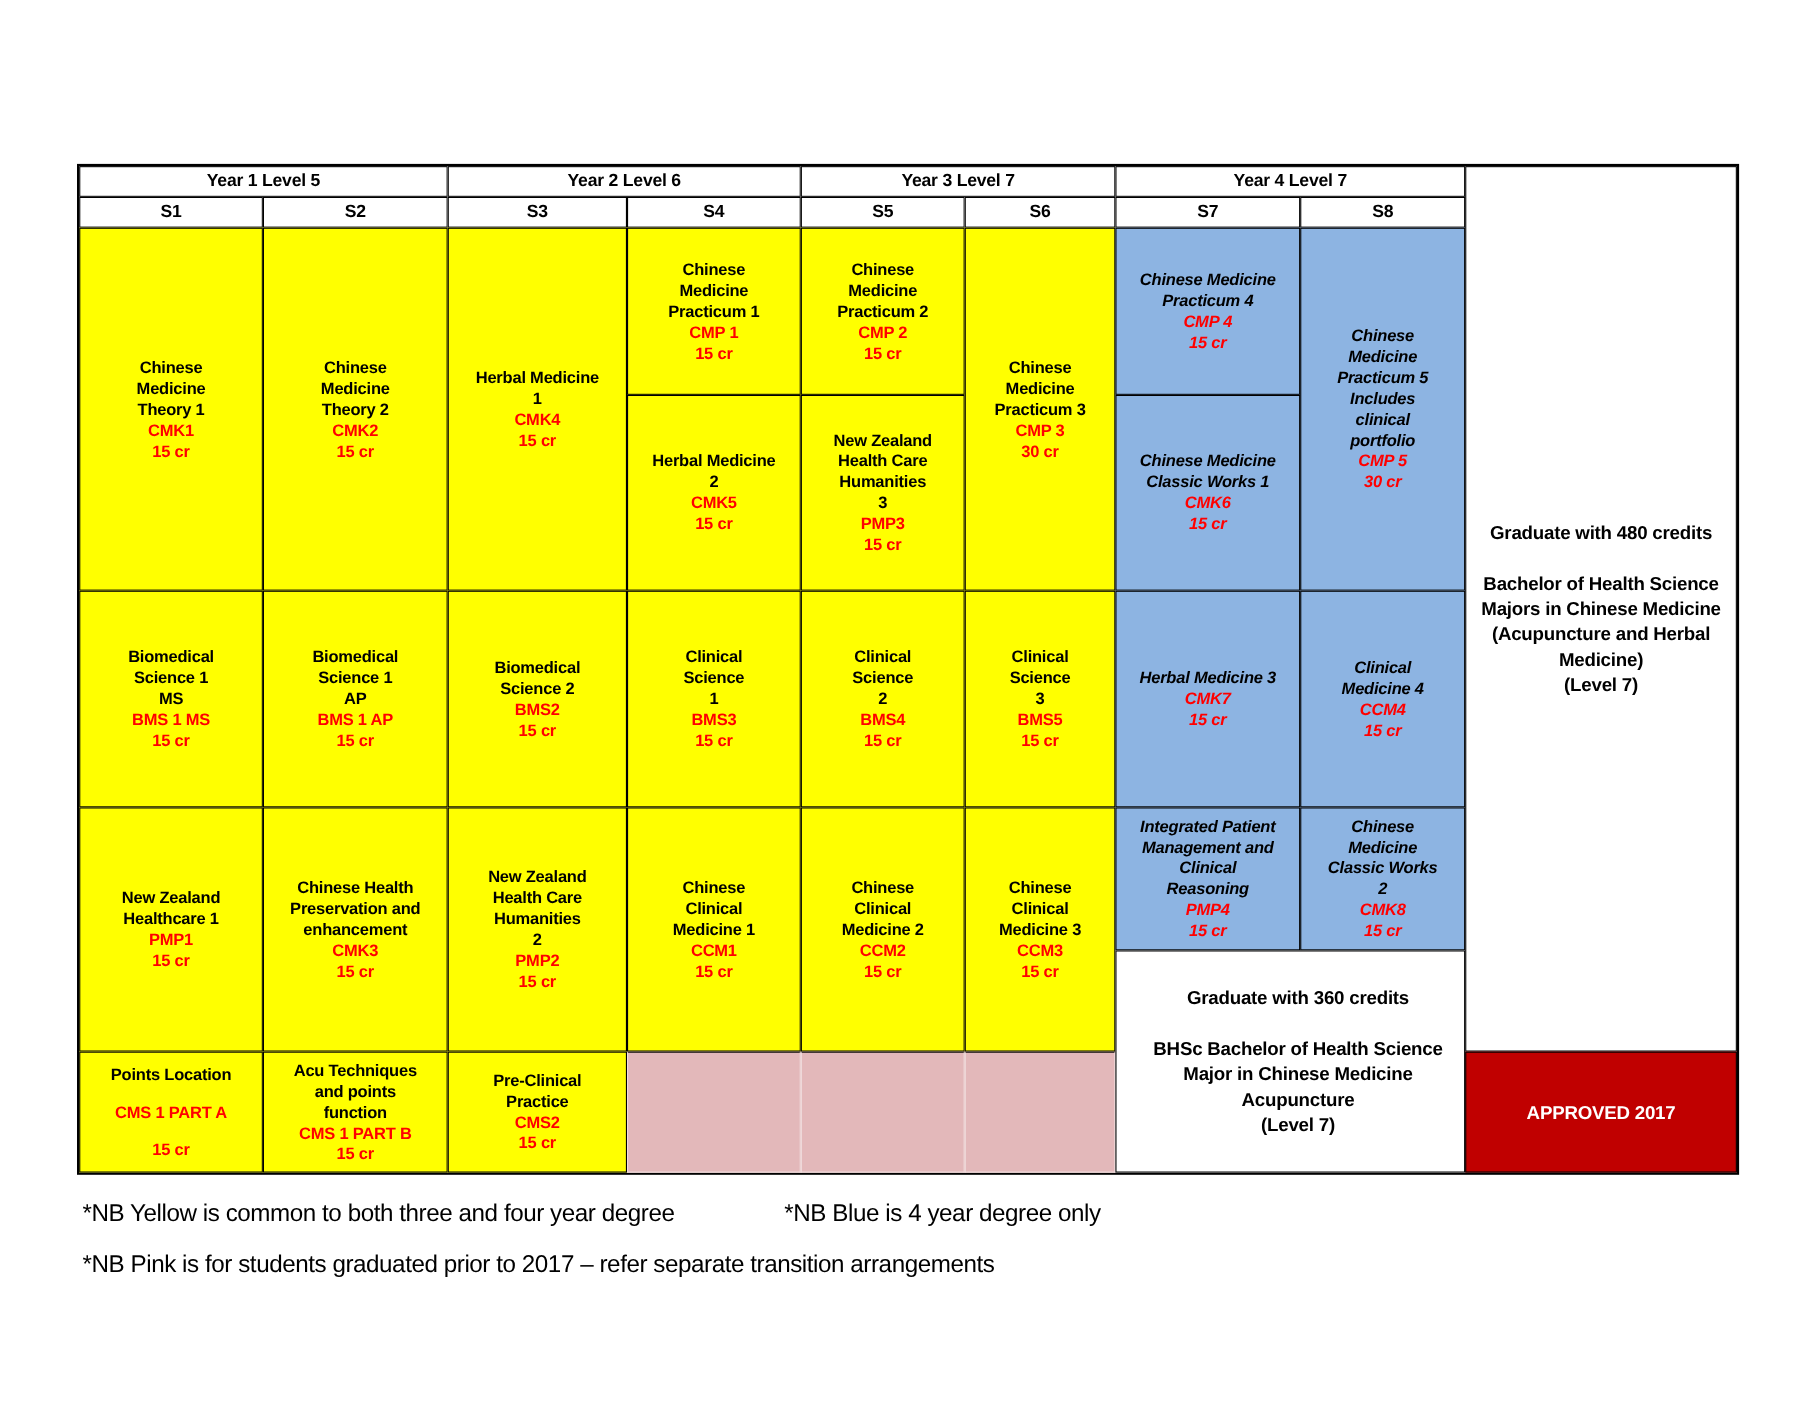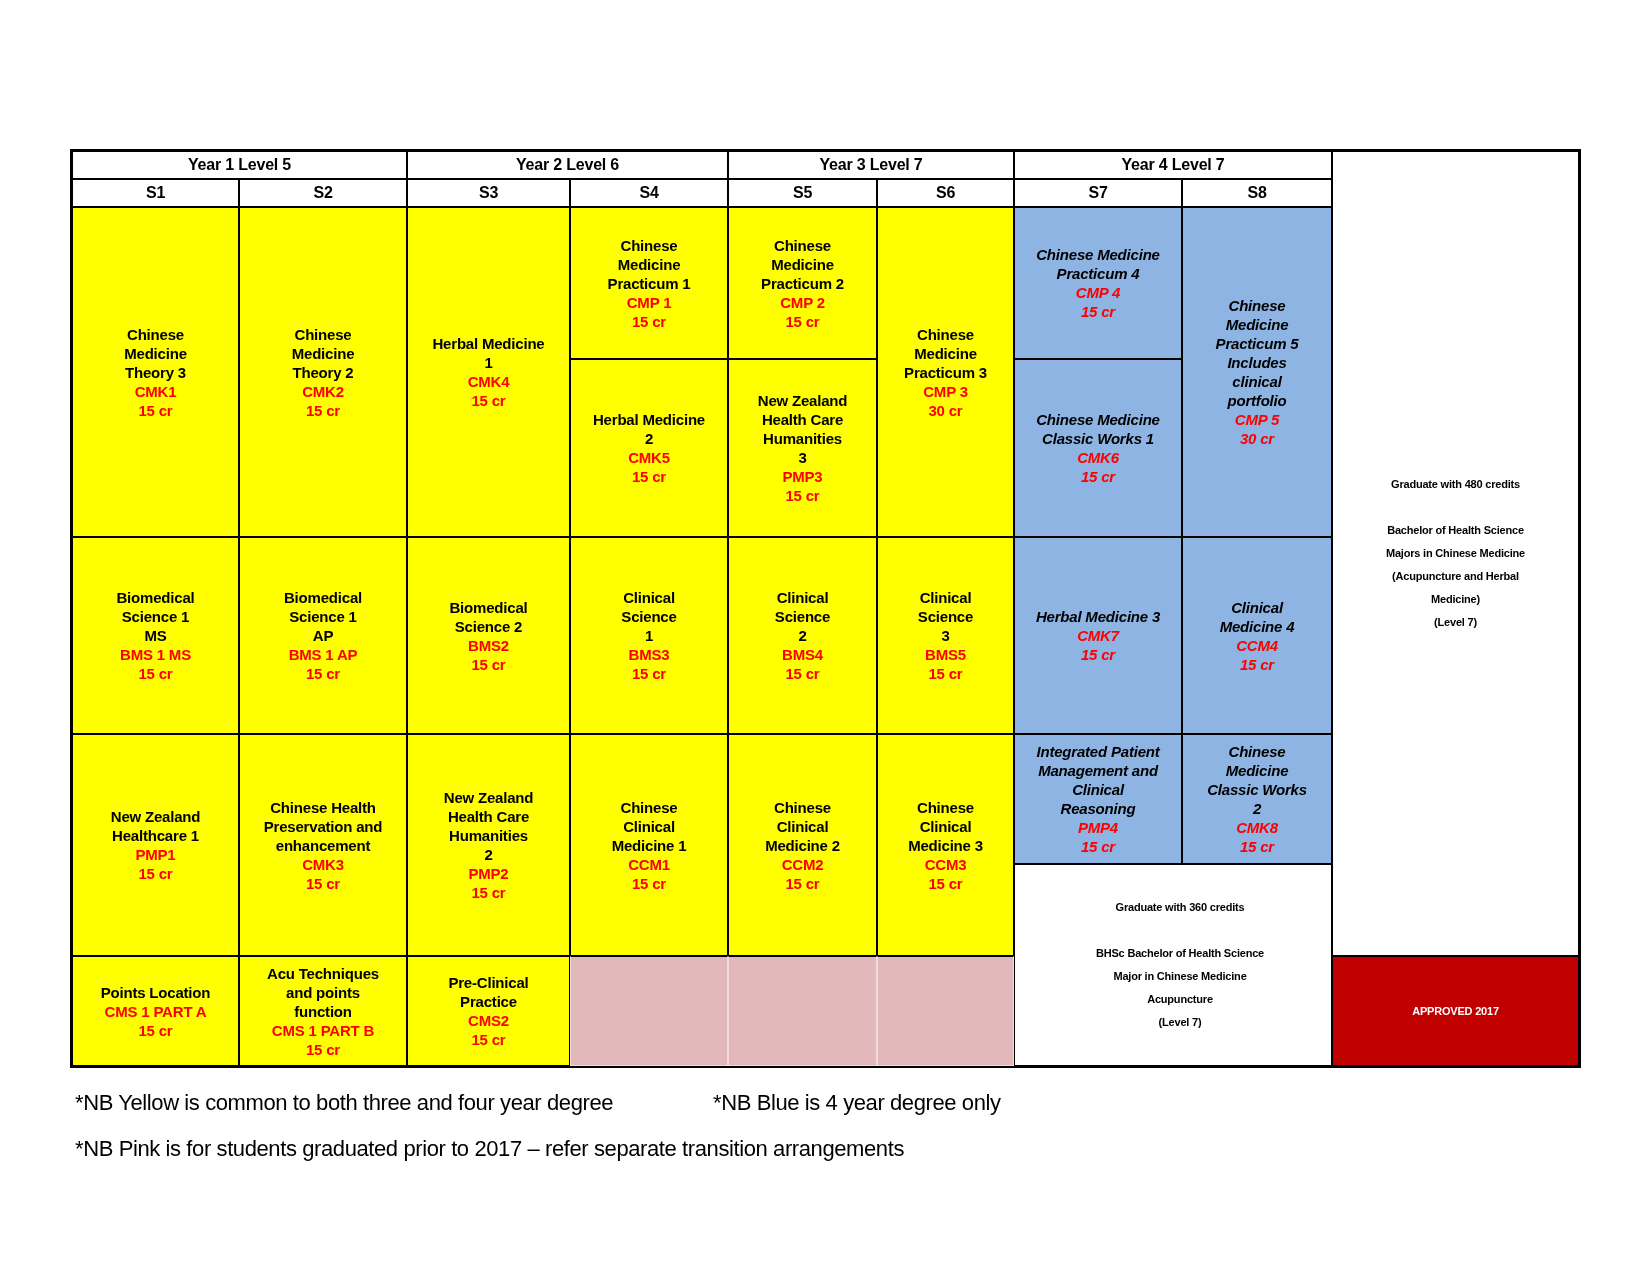--- a/index.html
+++ b/index.html
@@ -33,21 +33,21 @@
   .yellow{background:#FFFF00;}
   .blue{background:#8DB4E2;font-style:italic;}
   .white{background:#FFFFFF;}
   .red{background:#C00000;}
   .pink{
     background:#E3B8BA;
     border:1px solid #F0DCDD;
     border-top:1px solid #000;
   }
   .hdr{font-size:16px;line-height:20px;}
-  .big{font-size:11px;line-height:23px;letter-spacing:-0.2px;}
+  .big{font-size:17px;line-height:23px;letter-spacing:-0.2px;}
   .ln.k{color:#000;}
   .ln.r{color:#FF0000;}
   .ln.w{color:#FFFFFF;}
   .note{
     position:absolute;
     color:#000;
     font-size:22px;
     font-weight:400;
     letter-spacing:-0.4px;
     white-space:nowrap;
@@ -90,21 +90,21 @@
       </div>
       <div class="cell white hdr" style="grid-area: 2 / 7 / 3 / 8;">
         <div class="ln k">S7</div>
       </div>
       <div class="cell white hdr" style="grid-area: 2 / 8 / 3 / 9;">
         <div class="ln k">S8</div>
       </div>
       <div class="cell yellow" style="grid-area: 3 / 1 / 5 / 2;">
         <div class="ln k">Chinese</div>
         <div class="ln k">Medicine</div>
-        <div class="ln k">Theory 3</div>
+        <div class="ln k">Theory 1</div>
         <div class="ln r">CMK1</div>
         <div class="ln r">15 cr</div>
       </div>
       <div class="cell yellow" style="grid-area: 3 / 2 / 5 / 3;">
         <div class="ln k">Chinese</div>
         <div class="ln k">Medicine</div>
         <div class="ln k">Theory 2</div>
         <div class="ln r">CMK2</div>
         <div class="ln r">15 cr</div>
       </div>
@@ -274,21 +274,21 @@
         <div class="ln r">15 cr</div>
       </div>
       <div class="cell blue" style="grid-area: 6 / 8 / 7 / 9;">
         <div class="ln k">Chinese</div>
         <div class="ln k">Medicine</div>
         <div class="ln k">Classic Works</div>
         <div class="ln k">2</div>
         <div class="ln r">CMK8</div>
         <div class="ln r">15 cr</div>
       </div>
-      <div class="cell yellow" style="grid-area: 8 / 1 / 9 / 2;">
+      <div class="cell yellow" style="grid-area: 8 / 1 / 9 / 2; gap: 15px;">
         <div class="ln k">Points Location</div>
         <div class="ln r">CMS 1 PART A</div>
         <div class="ln r">15 cr</div>
       </div>
       <div class="cell yellow" style="grid-area: 8 / 2 / 9 / 3;">
         <div class="ln k">Acu Techniques</div>
         <div class="ln k">and points</div>
         <div class="ln k">function</div>
         <div class="ln r">CMS 1 PART B</div>
         <div class="ln r">15 cr</div>

